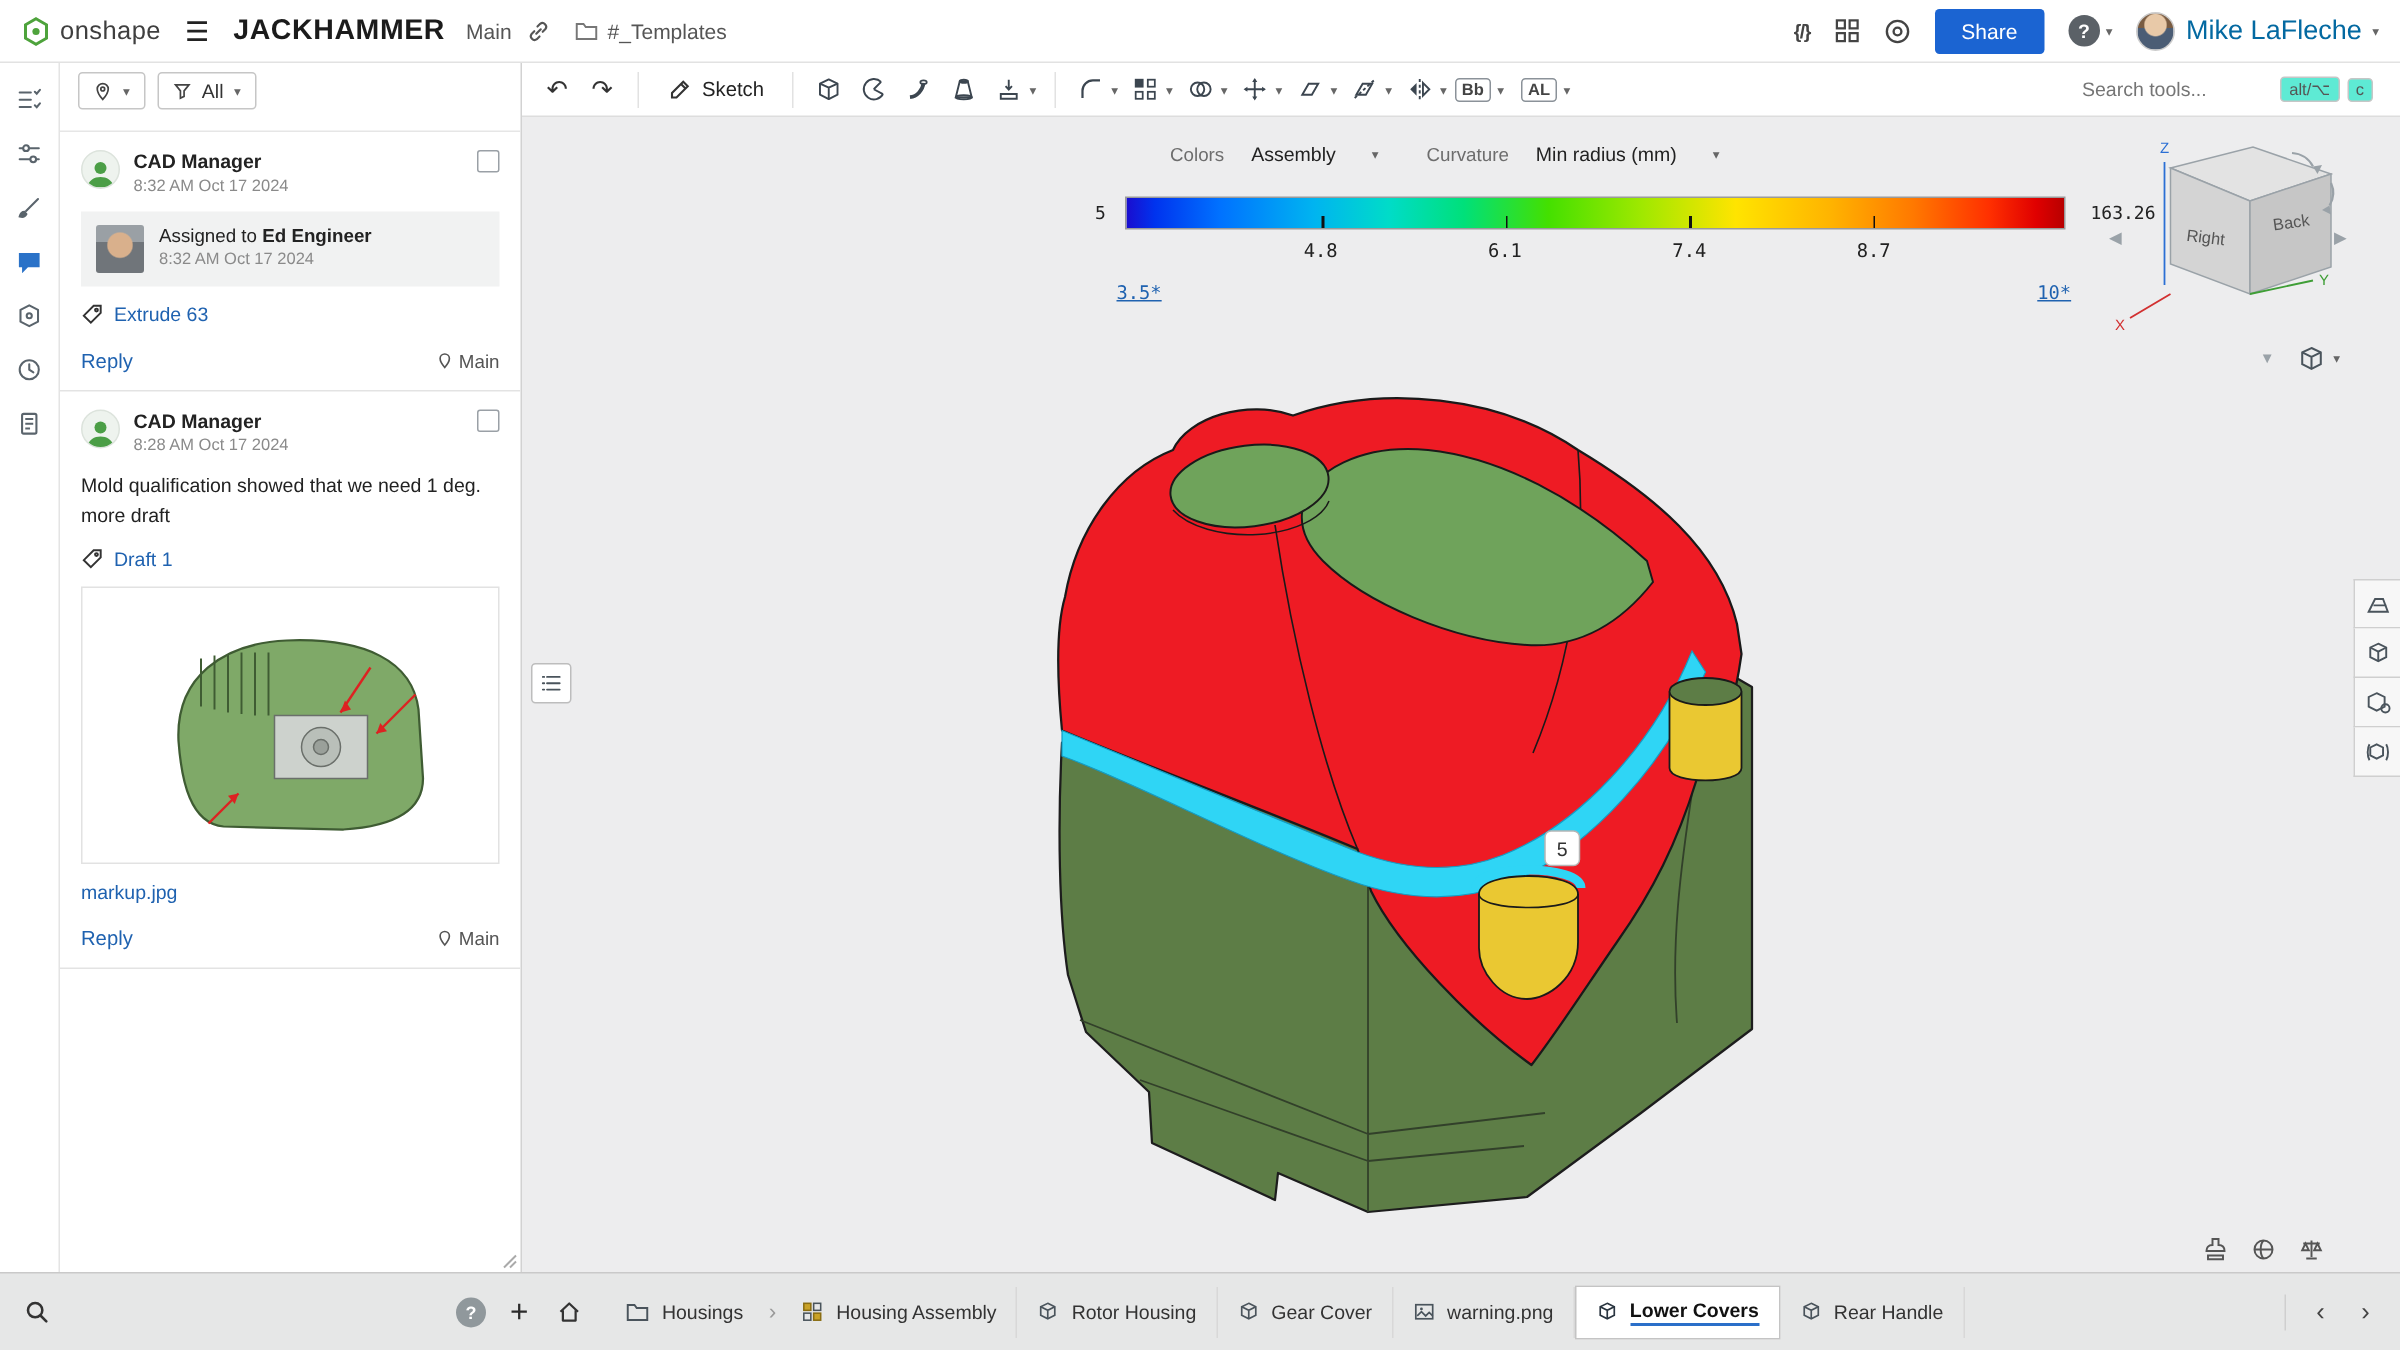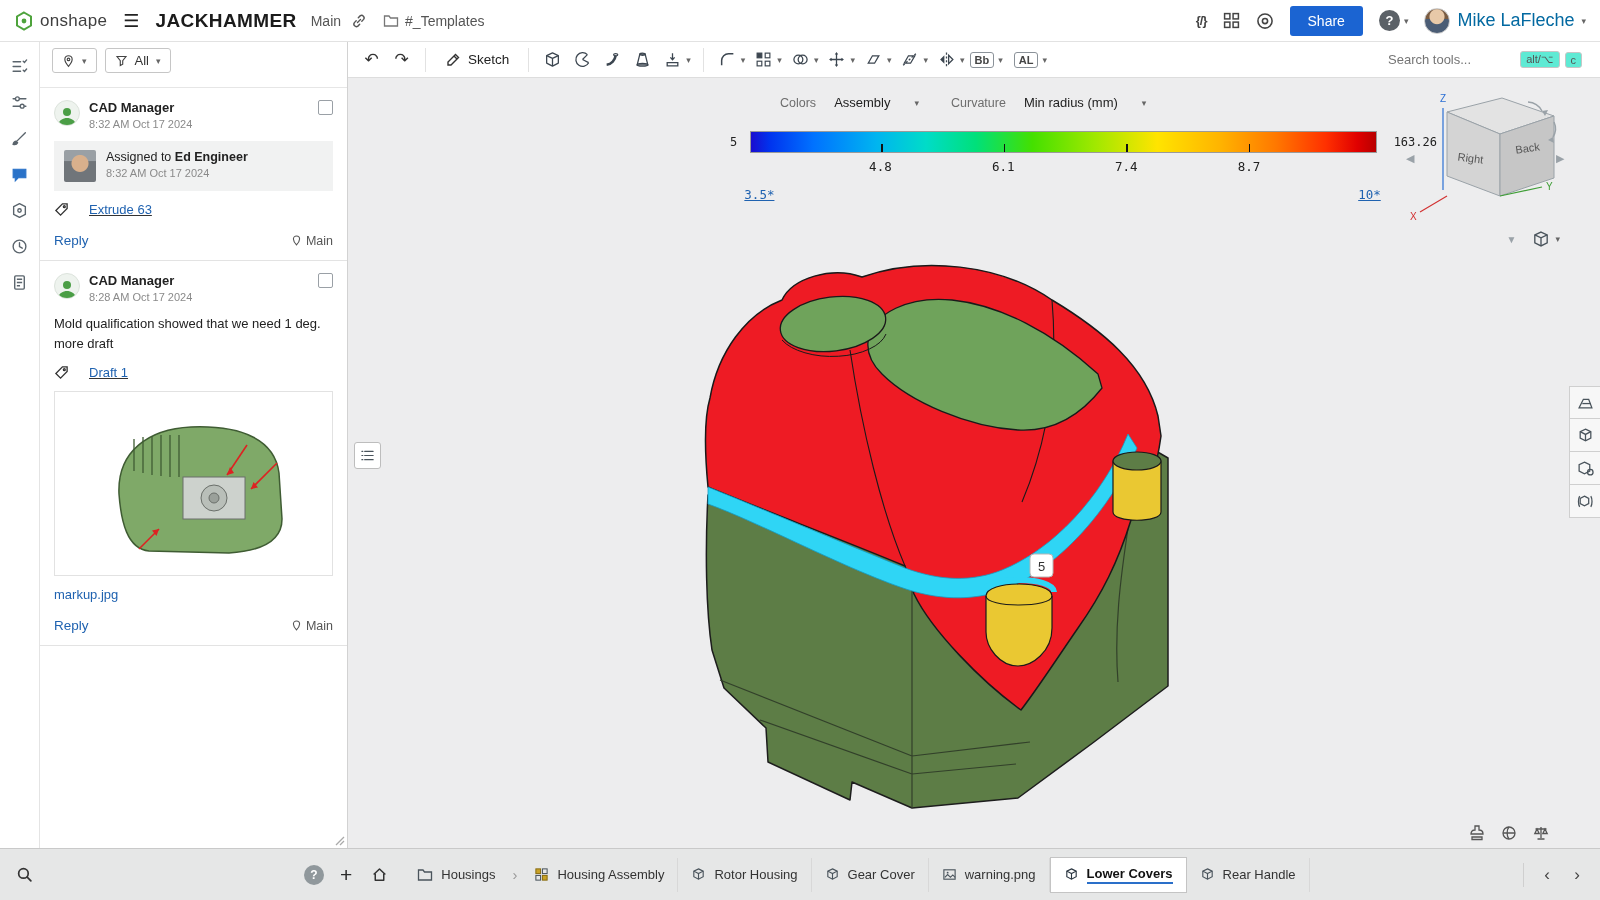--- a/index.html
+++ b/index.html
@@ -61,21 +61,21 @@
   .c-time { font-size:11px; color:#8a8a8a; margin-top:3px; }
   .checkbox { width:15px; height:15px; border:1px solid #9aa0a6; border-radius:2px; background:#fff; cursor:pointer; }
   .c-text { font-size:13px; line-height:1.55; margin-top:11px; color:#222; }
   .mention { font-weight:700; }
   .assign-box { background:#f1f2f2; margin-top:11px; padding:9px 10px; display:flex; gap:10px; align-items:flex-start; }
   .assign-avatar { width:32px; height:32px; border-radius:2px; flex:0 0 auto;
     background: radial-gradient(circle at 50% 42%, #d9b08c 0 8px, transparent 9px),
                 linear-gradient(#9aa0a5 0 35%, #70757a 36%); }
   .assign-line1 { font-size:12.5px; color:#222; }
   .assign-time { font-size:11px; color:#8a8a8a; margin-top:3px; }
-  .tag-row { display:flex; gap:20px; margin-top:11px; cursor:pointer;text-decoration:underline; }
+  .tag-row { display:flex; gap:7px; margin-top:11px; cursor:pointer; }
   .link { color:#1f62b0; cursor:pointer; }
   .c-foot { display:flex; justify-content:space-between; align-items:center; margin-top:16px; }
   .reply { color:#1f62b0; font-size:13.5px; cursor:pointer; }
   .branch { display:flex; align-items:center; gap:4px; color:#555; font-size:12.5px; }
   .thumb { border:1px solid #e2e2e2; margin-top:11px; height:185px; background:#fff;
     display:flex; align-items:center; justify-content:center; cursor:pointer; }
   .attach-link { display:inline-block; margin-top:11px; font-size:13px; }
   .resize-grip { position:absolute; right:2px; bottom:2px; cursor:nwse-resize; }
 
   

